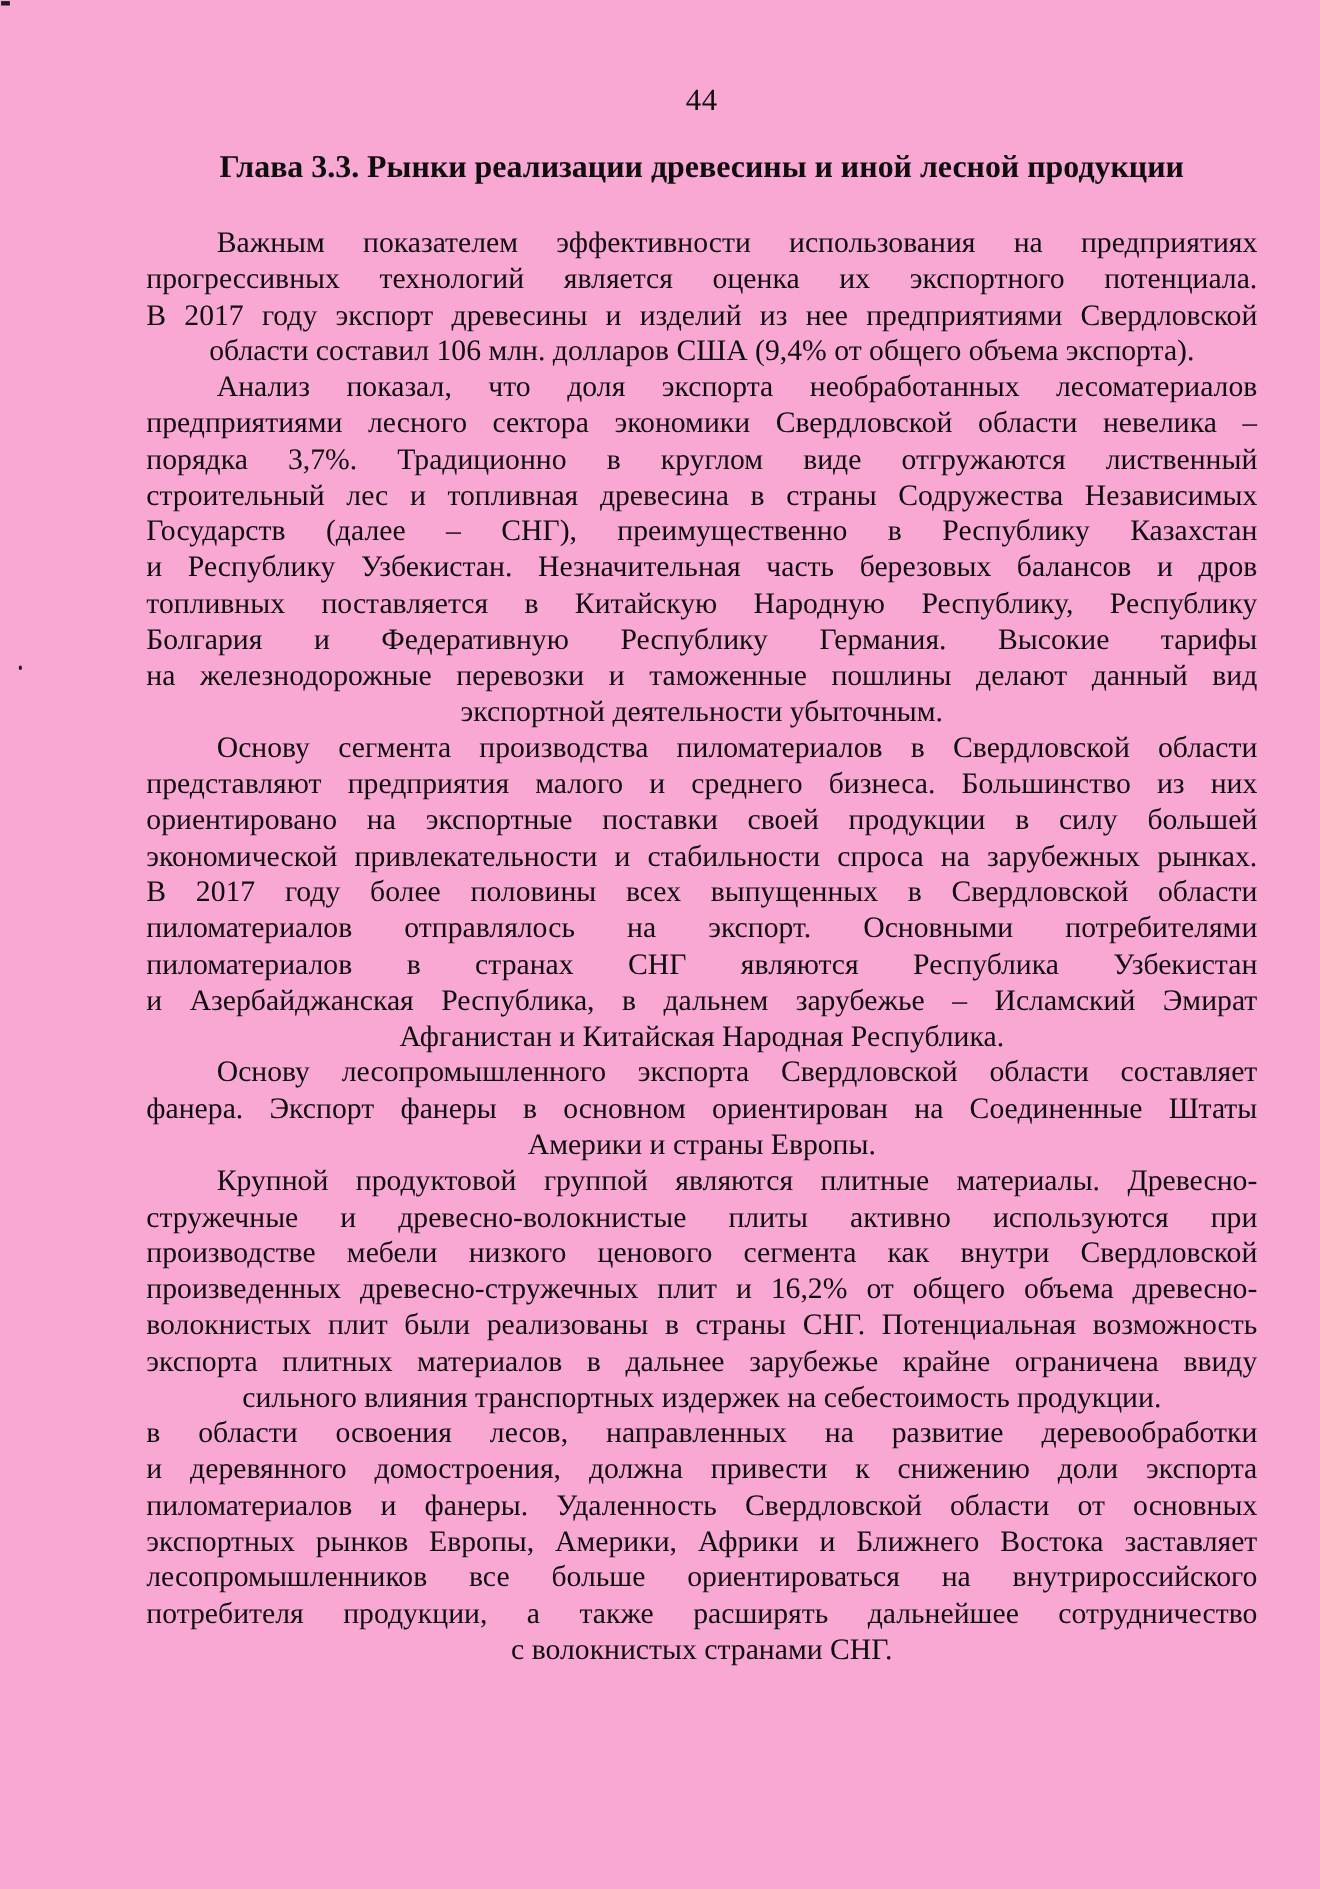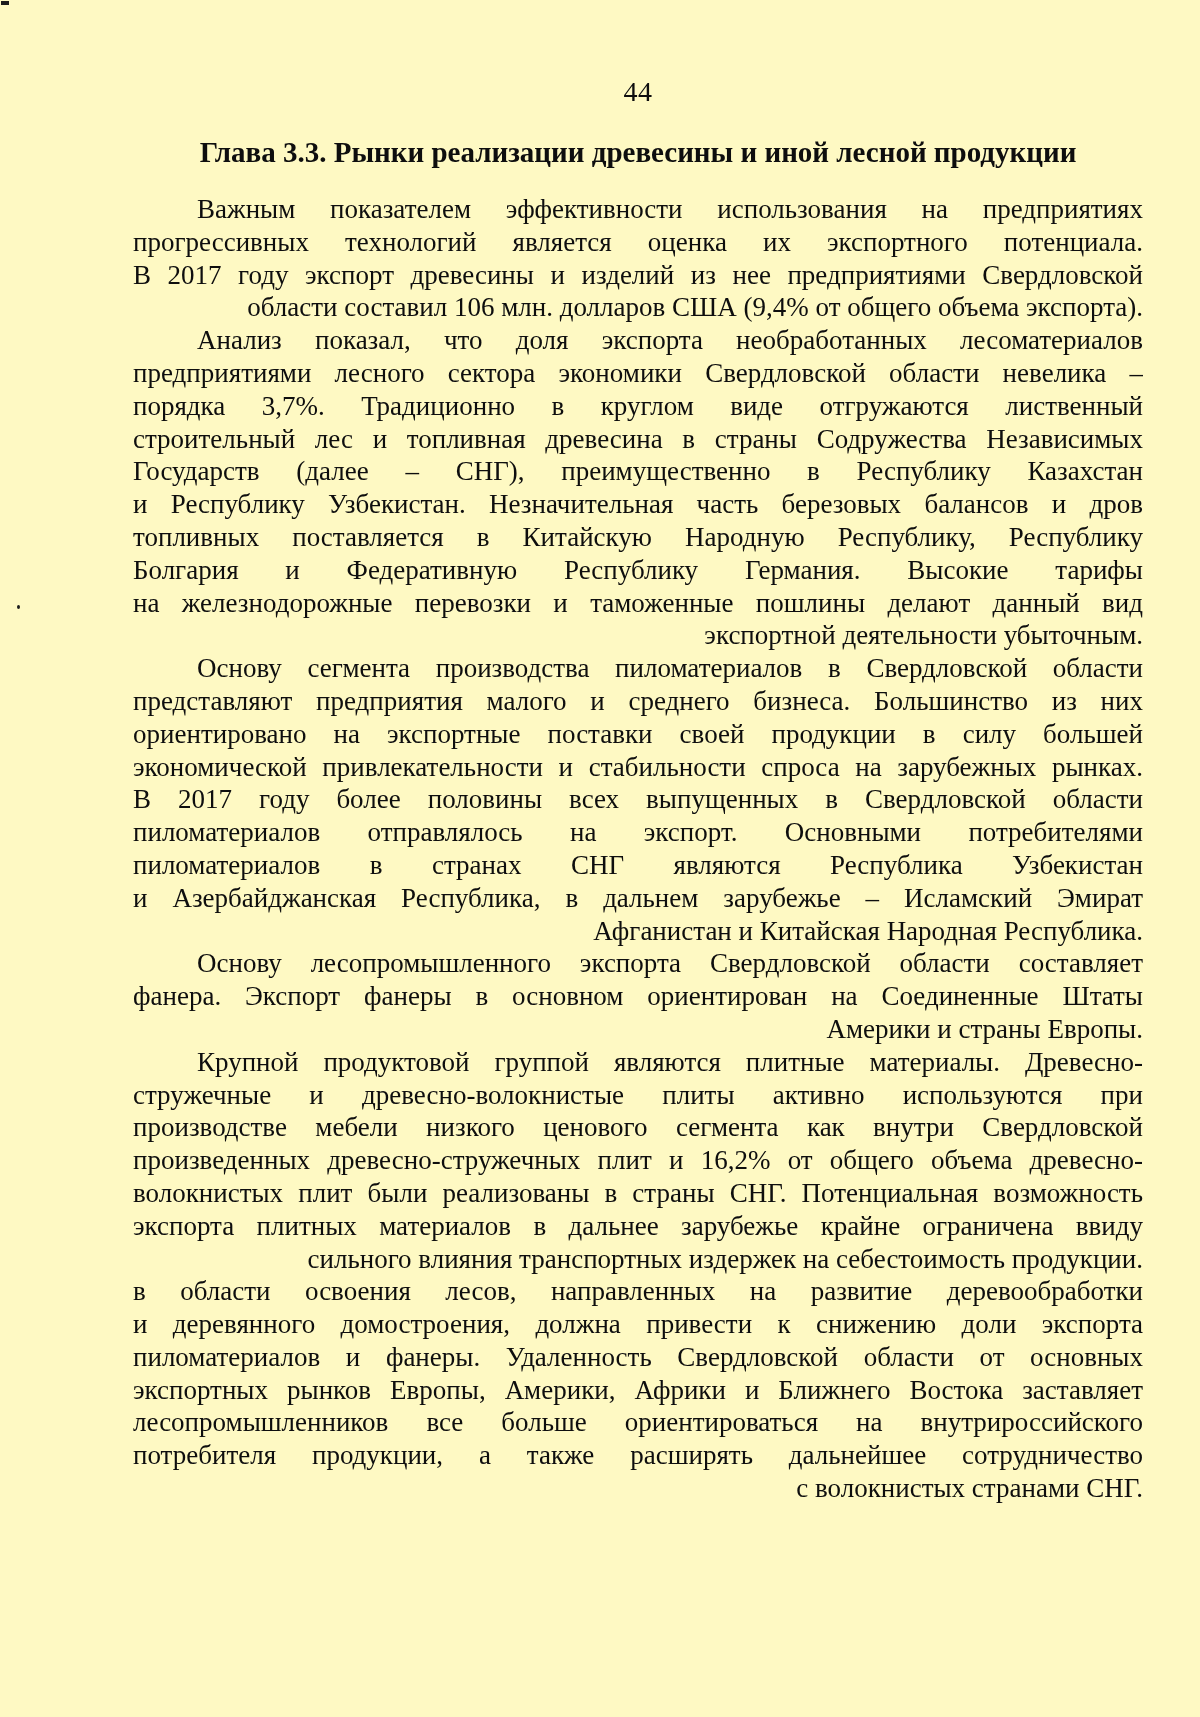--- a/index.html
+++ b/index.html
@@ -13,21 +13,21 @@
     position: relative;
     font-family: "Liberation Serif", "DejaVu Serif", serif;
     color: #0e0e0e;
     overflow: hidden;
   }
   .sheet {
     position: absolute;
     left: 0; top: 0;
     width: 1200px;
     height: 1717px;
-    background: #fef9c3;
+    background: #f9a8d4;
   }
   .content {
     position: absolute;
     left: 133px;
     top: 75px;
     width: 1010px;
   }
   .page-number {
     width: 100%;
     height: 33px;
@@ -39,40 +39,40 @@
   .doc-heading {
     width: 100%;
     margin-top: 28px;
     height: 33px;
     line-height: 33px;
     text-align: center;
     font-size: 29px;
     font-weight: bold;
   }
   .doc-body {
-    margin-top: 24px;
+    margin-top: 35px;
     font-size: 27px;
   }
   .para { margin: 0; padding: 0; }
   .line {
     height: 32.8px;
     line-height: 32.8px;
     overflow: hidden;
     text-align: justify;
     white-space: normal;
   }
   
   .line::after {
     content: "";
     display: inline-block;
     width: 100%;
     height: 0;
   }
   .line--first { text-indent: 64px; }
-  .line--last  { text-align: right; }
+  .line--last  { text-align: center; }
   .line--last::after { content: none; }
 
   
   .speck {
     position: absolute;
     background: #1c1c1c;
   }
   .speck--corner { left: 1px; top: 1px; width: 8px; height: 4px; }
   .speck--margin { left: 17px; top: 605px; width: 3px; height: 4px; border-radius: 50%; }
 </style>

